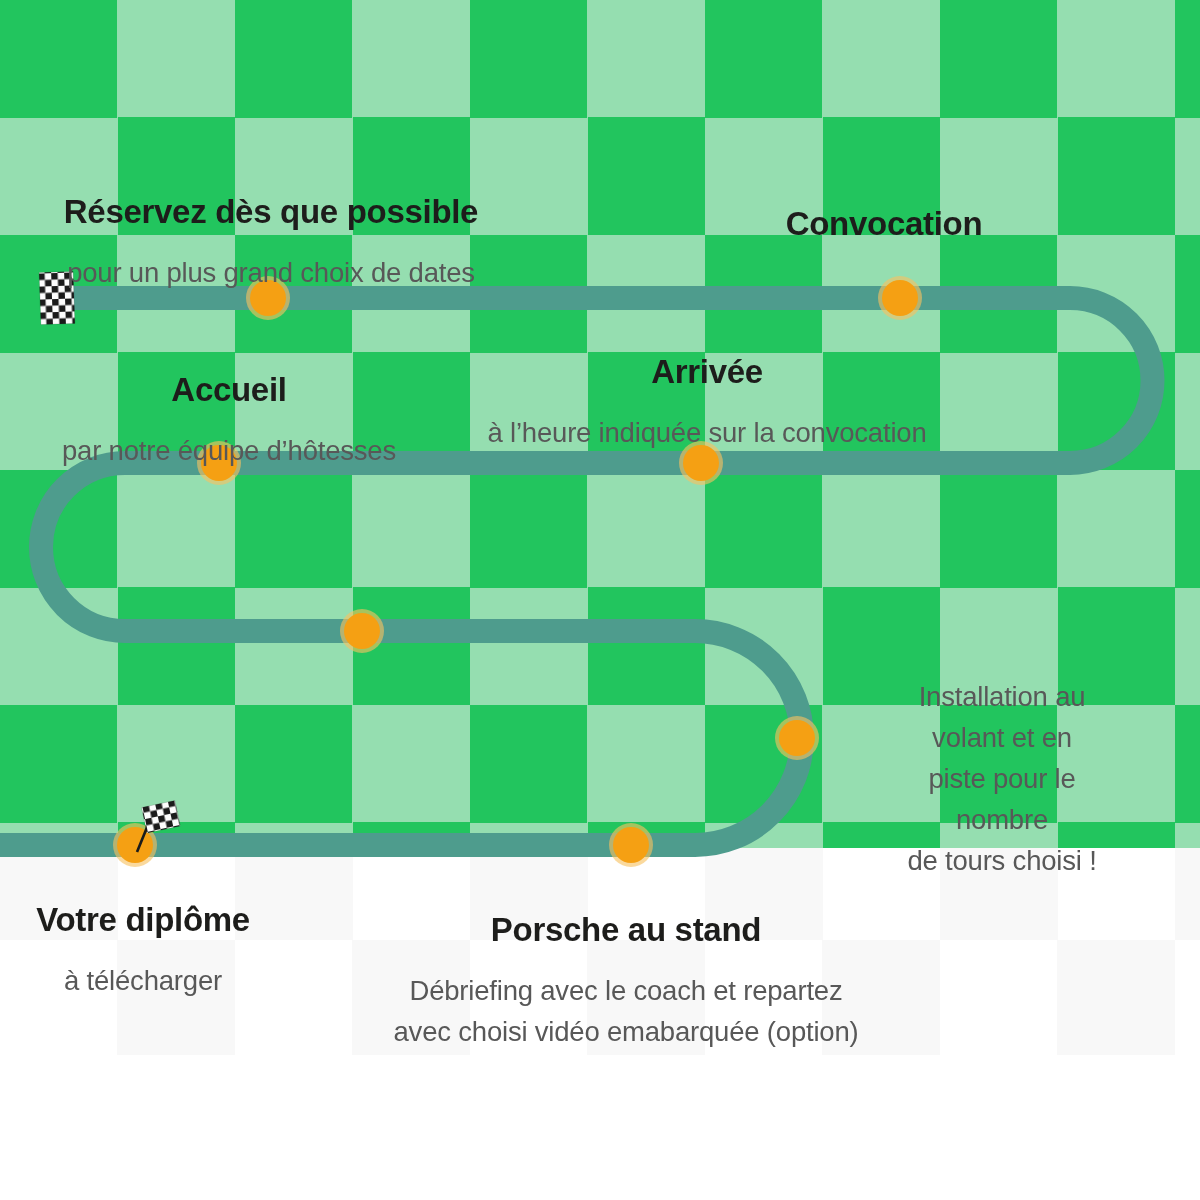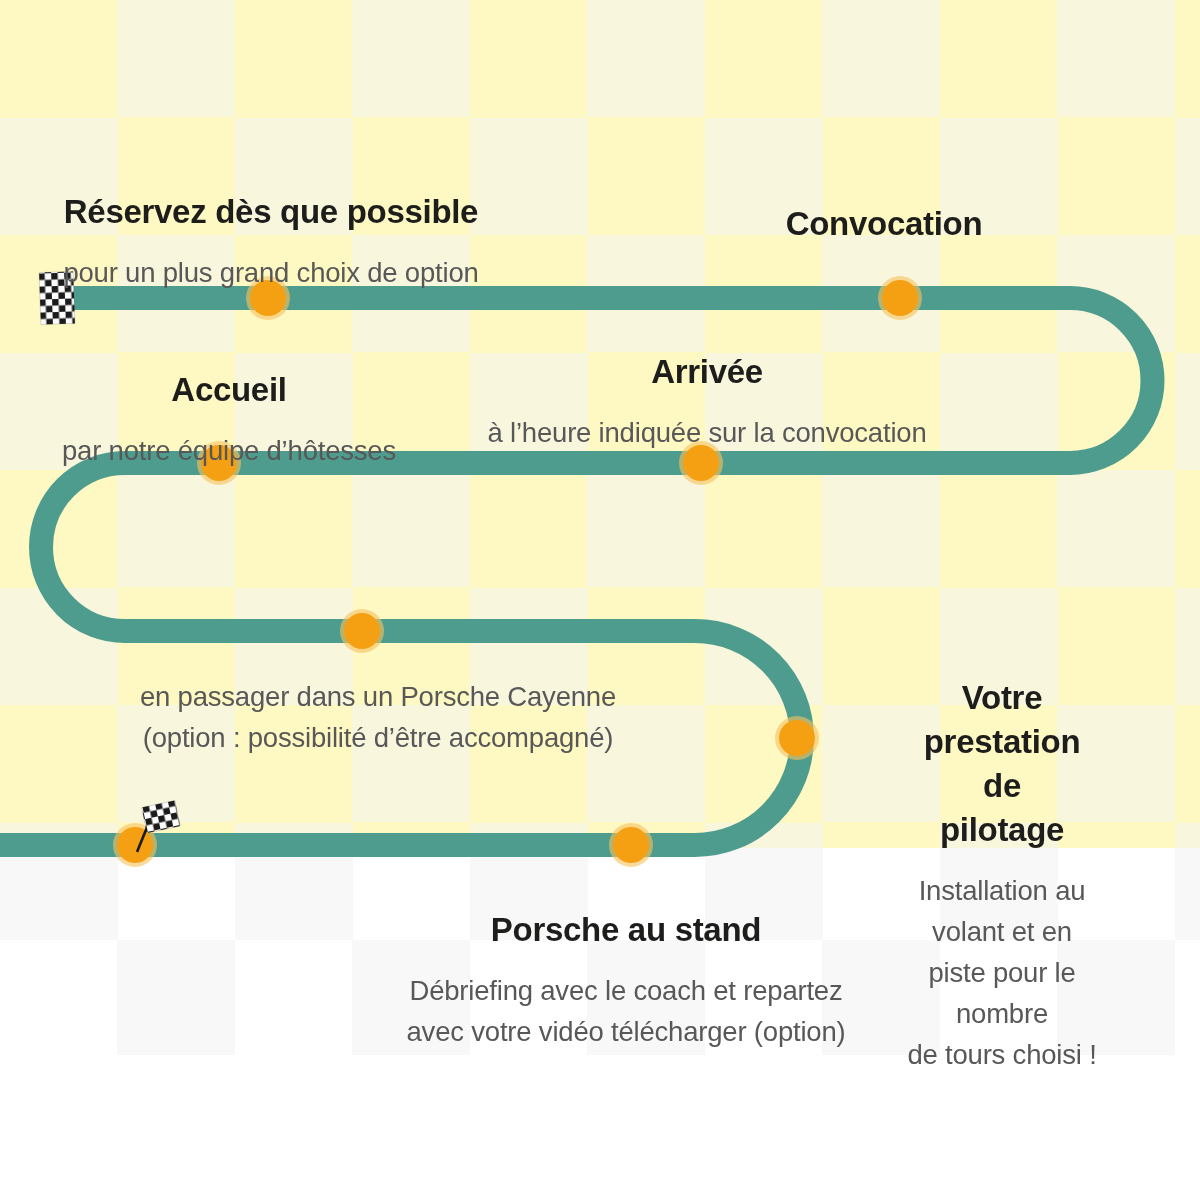--- a/index.html
+++ b/index.html
@@ -1,20 +1,20 @@
 <!DOCTYPE html>
 <html style="--track: #4E9C8D; --dot-core: #F5A013; --dot-ring: #F7C161; --title-text: #1D1D1B; --subtitle-text: #585858; --flag-dark: #1B1B1B; --background: #FFFFFF; --background-check: #F3F3F3;"><head>
 <meta charset="utf-8">
 <style>
   html,body{margin:0;padding:0;}
   body{
     width:1200px;height:1200px;overflow:hidden;background:#ffffff;
     font-family:"Liberation Sans",sans-serif;
   }
-  .stage{position:relative;width:1200px;height:848px;background:#fef9c3;}
+  .stage{position:relative;width:1200px;height:848px;background:#22c55e;}
   
   .stage .bg-pattern{
     position:absolute;left:0;top:0;width:1200px;height:1055px;
     background:repeating-conic-gradient(var(--background-check,#f3f3f3) 0% 25%, transparent 0% 50%) 0px 0px / 235px 235px;
     opacity:.55;
   }
   .track-svg{position:absolute;left:0;top:0;}
   .track-path{fill:none;stroke:var(--track,#4E9C8D);stroke-width:24;}
   .dot-ring{fill:var(--dot-ring,#F7C161);opacity:.62;}
   .dot-core{fill:var(--dot-core,#F5A013);}
@@ -92,50 +92,50 @@
     </g>
 
     <g transform="translate(135 845)">
       <line class="flag-pole" x1="2" y1="7" x2="15" y2="-25"></line>
       <rect class="flag-rect" x="12" y="-38" width="34" height="26" fill="url(#chk)" transform="rotate(-12 12 -12)"></rect>
     </g>
   </svg>
 
   <div class="step" style="left:271px;top:172px;">
     <div class="step-title">Réservez dès que possible</div>
-    <div class="step-sub">pour un plus grand choix de option</div>
+    <div class="step-sub">pour un plus grand choix de dates</div>
   </div>
 
   <div class="step" style="left:884px;top:184px;">
     <div class="step-title">Convocation</div>
   </div>
 
   <div class="step" style="left:229px;top:350px;">
     <div class="step-title">Accueil</div>
     <div class="step-sub">par notre équipe d’hôtesses</div>
   </div>
 
   <div class="step" style="left:707px;top:332px;">
     <div class="step-title">Arrivée</div>
     <div class="step-sub">à l’heure indiquée sur la convocation</div>
   </div>
 
   <div class="step" style="left:378px;top:658px;">
-    <div class="step-sub">en passager dans un Porsche Cayenne
-(option : possibilité d’être accompagné)</div>
   </div>
 
   <div class="step" style="left:1002px;top:658px;">
-    <div class="step-title">Votre prestation de
-pilotage</div>
     <div class="step-sub">Installation au volant et en
 piste pour le nombre
 de tours choisi !</div>
   </div>
 
+  <div class="step" style="left:143px;top:880px;">
+    <div class="step-title">Votre diplôme</div>
+    <div class="step-sub">à télécharger</div>
+  </div>
 
   <div class="step" style="left:626px;top:890px;">
     <div class="step-title">Porsche au stand</div>
     <div class="step-sub">Débriefing avec le coach et repartez
-avec votre vidéo télécharger (option)</div>
+avec choisi vidéo emabarquée (option)</div>
   </div>
 
 </div>
 
 </body></html>

